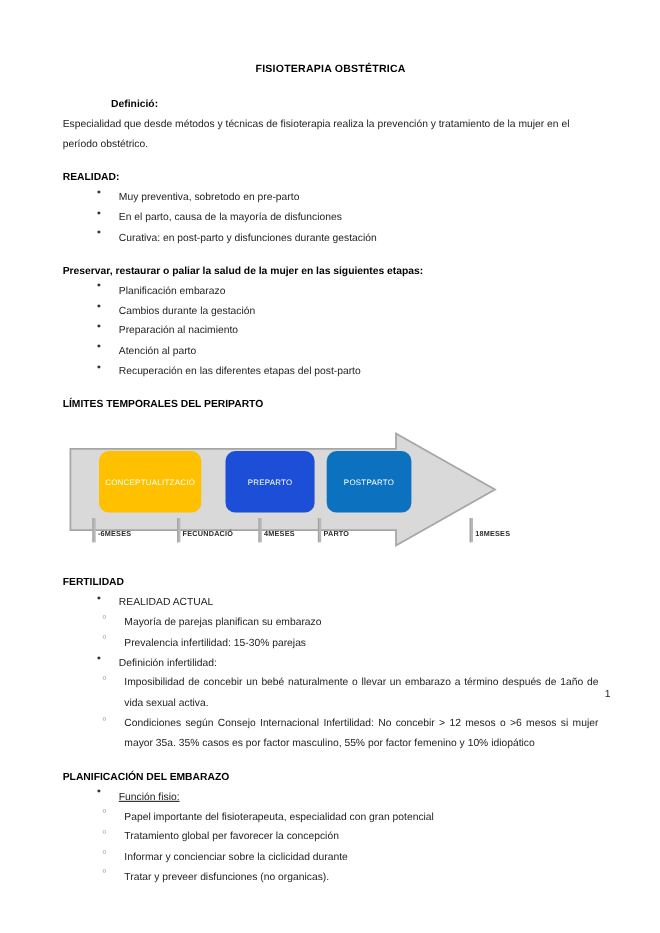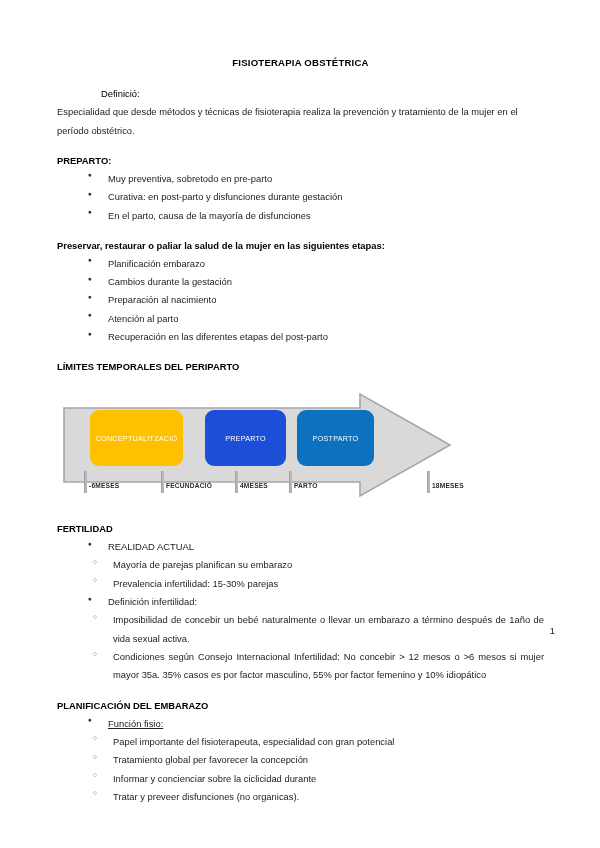--- a/index.html
+++ b/index.html
@@ -41,21 +41,21 @@
 
   .para {
     font-size: 9.4px;
     line-height: 1.95;
     margin: 0;
     color: #232323;
   }
 
   .lead-label {
     font-size: 9.4px;
-    font-weight: normal;
+    font-weight: bold;
     color: #000;
     padding-left: 44px;
   }
 
   .section-head {
     font-size: 9.4px;
     font-weight: bold;
     color: #000;
     margin: 0;
     line-height: 1.9;
@@ -187,25 +187,25 @@
 
     <div class="spacer-md"></div>
 
     <p class="para">
       <span class="lead-label">Definició:</span>
     </p>
     <p class="para">Especialidad que desde métodos y técnicas de fisioterapia realiza la prevención y tratamiento de la mujer en el período obstétrico.</p>
 
     <div class="spacer-sm"></div>
 
-    <div class="section-head">PREPARTO:</div>
+    <div class="section-head">REALIDAD:</div>
     <ul class="lvl1">
       <li>Muy preventiva, sobretodo en pre-parto</li>
+      <li>En el parto, causa de la mayoría de disfunciones</li>
       <li>Curativa: en post-parto y disfunciones durante gestación</li>
-      <li>En el parto, causa de la mayoría de disfunciones</li>
     </ul>
 
     <div class="spacer-sm"></div>
 
     <div class="section-head">Preservar, restaurar o paliar la salud de la mujer en las siguientes etapas:</div>
     <ul class="lvl1">
       <li>Planificación embarazo</li>
       <li>Cambios durante la gestación</li>
       <li>Preparación al nacimiento</li>
       <li>Atención al parto</li>

